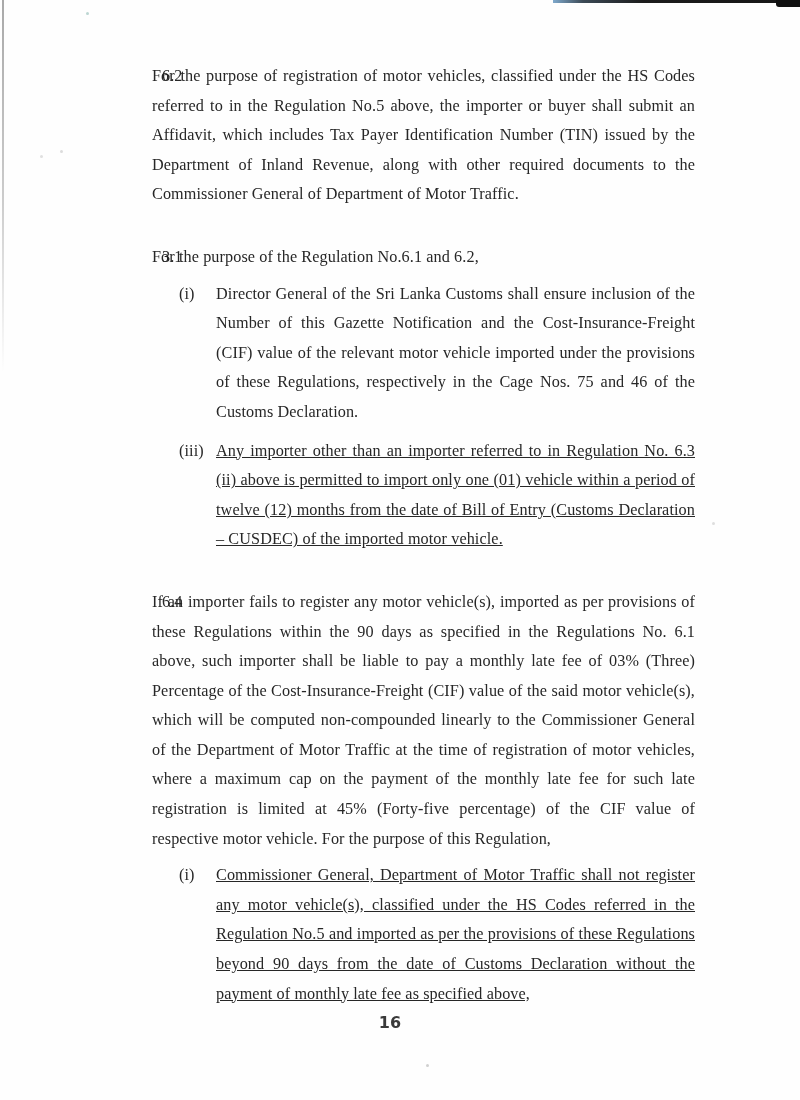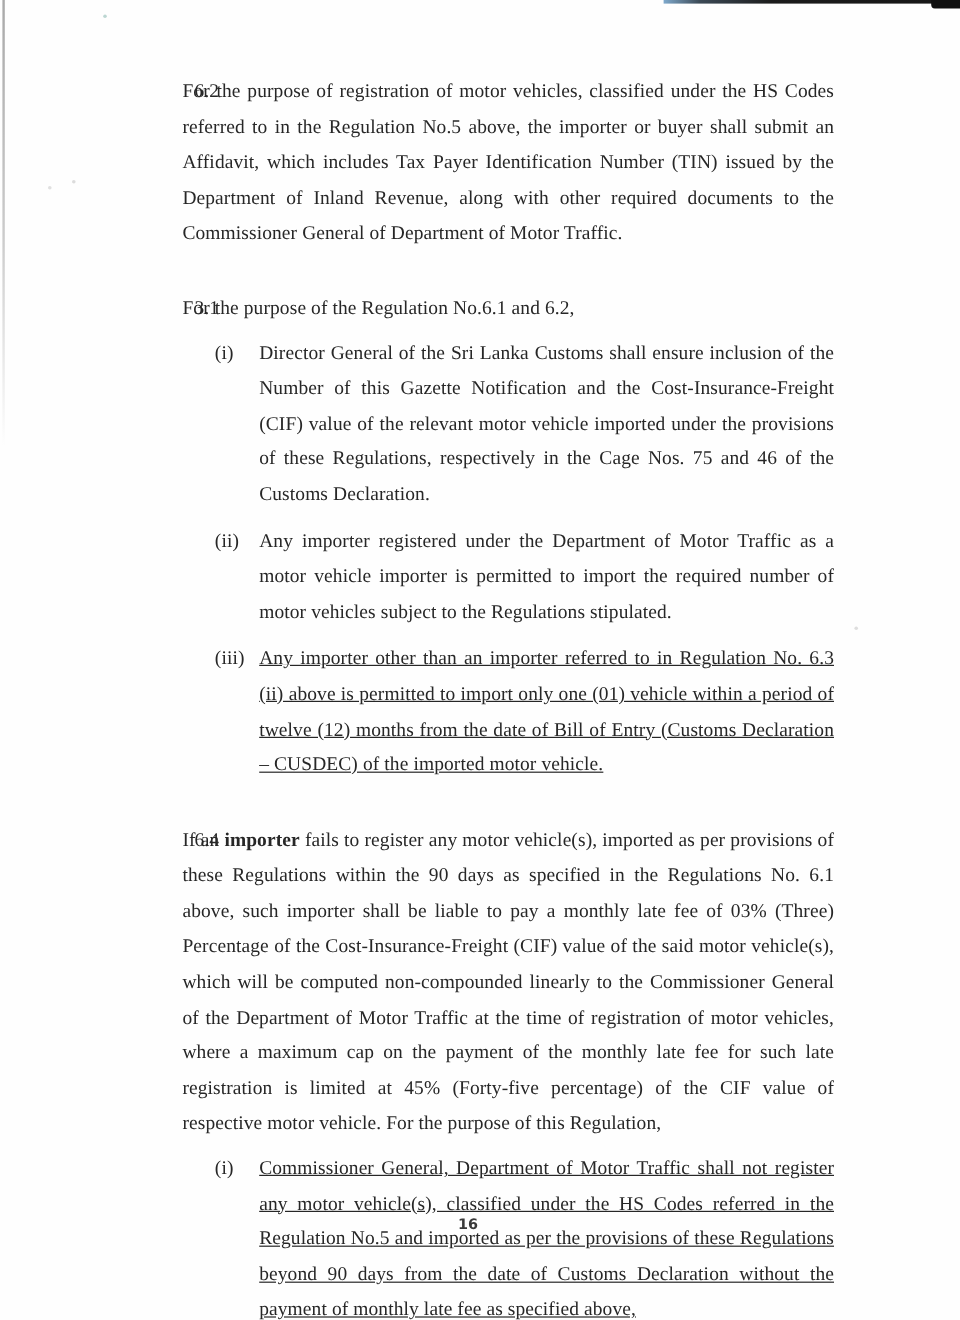--- a/index.html
+++ b/index.html
@@ -29,21 +29,21 @@
     text-align: justify;
     margin-bottom: 33px;
     letter-spacing: 0.1px;
   }
   .sec-label {
     position: absolute;
     left: 0;
     top: 0;
     margin-left: 37px;
   }
-  .sec strong { font-weight: 700; }
+  .sec strong { font-weight: 400; }
 
   .items { margin-top: 7px; }
   .item {
     position: relative;
     margin-left: 27px;
     padding-left: 37px;
     text-align: justify;
     margin-bottom: 9px;
     font-size: 16.2px;
     line-height: 29.6px;
@@ -55,21 +55,21 @@
     top: 0;
   }
 
   .page-number {
     position: absolute;
     top: 1013px;
     left: 0;
     width: 780px;
     text-align: center;
     font-family: "DejaVu Sans", "Liberation Sans", sans-serif;
-    font-size: 12px;
+    font-size: 16px;
     font-weight: 600;
     color: #3a3a3a;
   }
 
   
   .artifact { position: absolute; pointer-events: none; }
   .left-edge-line {
     left: 2px; top: 0;
     width: 2px; height: 372px;
     background: linear-gradient(to bottom, #9a9a9a, #c4c4c4 55%, rgba(200,200,200,0));
@@ -113,23 +113,20 @@
     <span class="sec-label">6.2</span><span>For the purpose of registration of motor vehicles, classified under the HS Codes referred to in the Regulation No.5 above, the importer or buyer shall submit an Affidavit, which includes Tax Payer Identification Number (TIN) issued by the Department of Inland Revenue, along with other required documents to the Commissioner General of Department of Motor Traffic.</span>
   </div>
 
   <div class="sec">
     <span class="sec-label">3.1</span><span>For the purpose of the Regulation No.6.1 and 6.2,</span>
     <div class="items">
       <div class="item">
         <span class="item-marker">(i)</span><span>Director General of the Sri Lanka Customs shall ensure inclusion of the Number of this Gazette Notification and the Cost-Insurance-Freight (CIF) value of the relevant motor vehicle imported under the provisions of these Regulations, respectively in the Cage Nos. 75 and 46 of the Customs Declaration.</span>
       </div>
       <div class="item">
-        <span class="item-marker">(ii)</span><span>Any importer registered under the Department of Motor Traffic as a motor vehicle importer is permitted to import the required number of motor vehicles subject to the Regulations stipulated.</span>
-      </div>
-      <div class="item">
         <span class="item-marker">(iii)</span><span>Any importer other than an importer referred to in Regulation No. 6.3 (ii) above is permitted to import only one (01) vehicle within a period of twelve (12) months from the date of Bill of Entry (Customs Declaration – CUSDEC) of the imported motor vehicle.</span>
       </div>
     </div>
   </div>
 
   <div class="sec">
     <span class="sec-label">6.4</span><span>If an </span><strong>importer</strong><span> fails to register any motor vehicle(s), imported as per provisions of these Regulations within the 90 days as specified in the Regulations No. 6.1 above, such importer shall be liable to pay a monthly late fee of 03% (Three) Percentage of the Cost-Insurance-Freight (CIF) value of the said motor vehicle(s), which will be computed non-compounded linearly to the Commissioner General of the Department of Motor Traffic at the time of registration of motor vehicles, where a maximum cap on the payment of the monthly late fee for such late registration is limited at 45% (Forty-five percentage) of the CIF value of respective motor vehicle. For the purpose of this Regulation,</span>
     <div class="items">
       <div class="item">
         <span class="item-marker">(i)</span><span>Commissioner General, Department of Motor Traffic shall not register any motor vehicle(s), classified under the HS Codes referred in the Regulation No.5 and imported as per the provisions of these Regulations beyond 90 days from the date of Customs Declaration without the payment of monthly late fee as specified above,</span>

